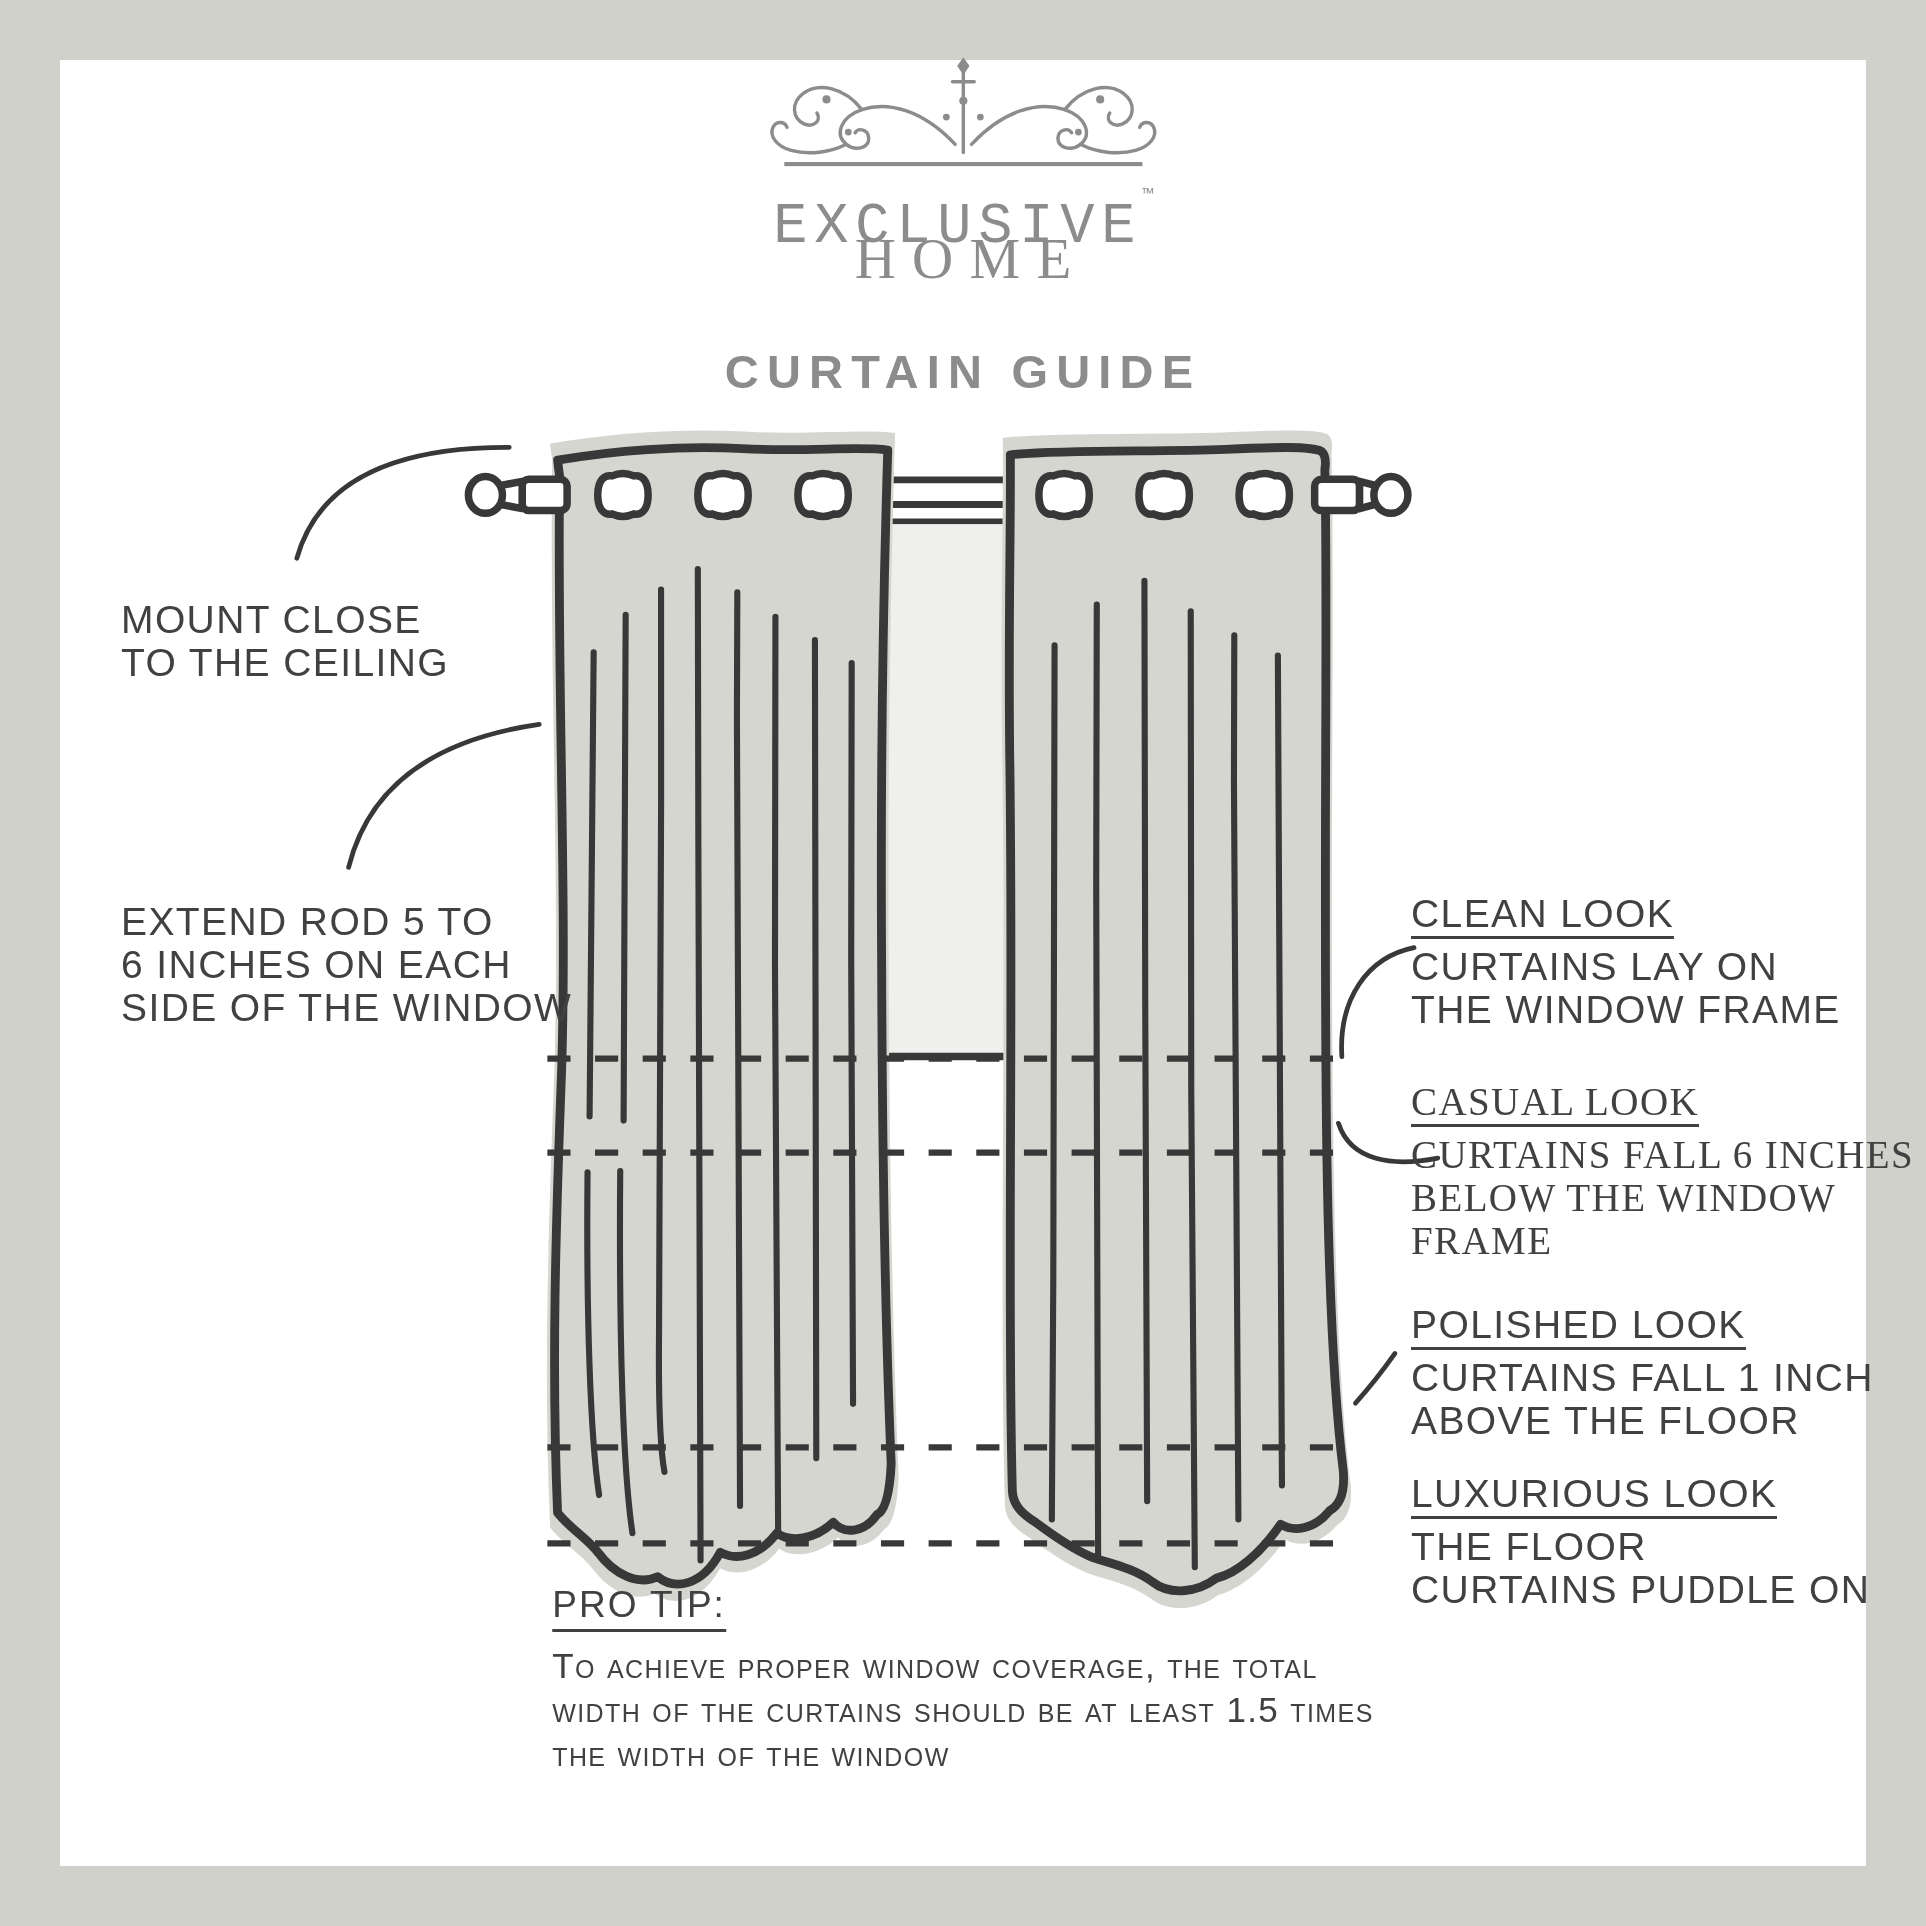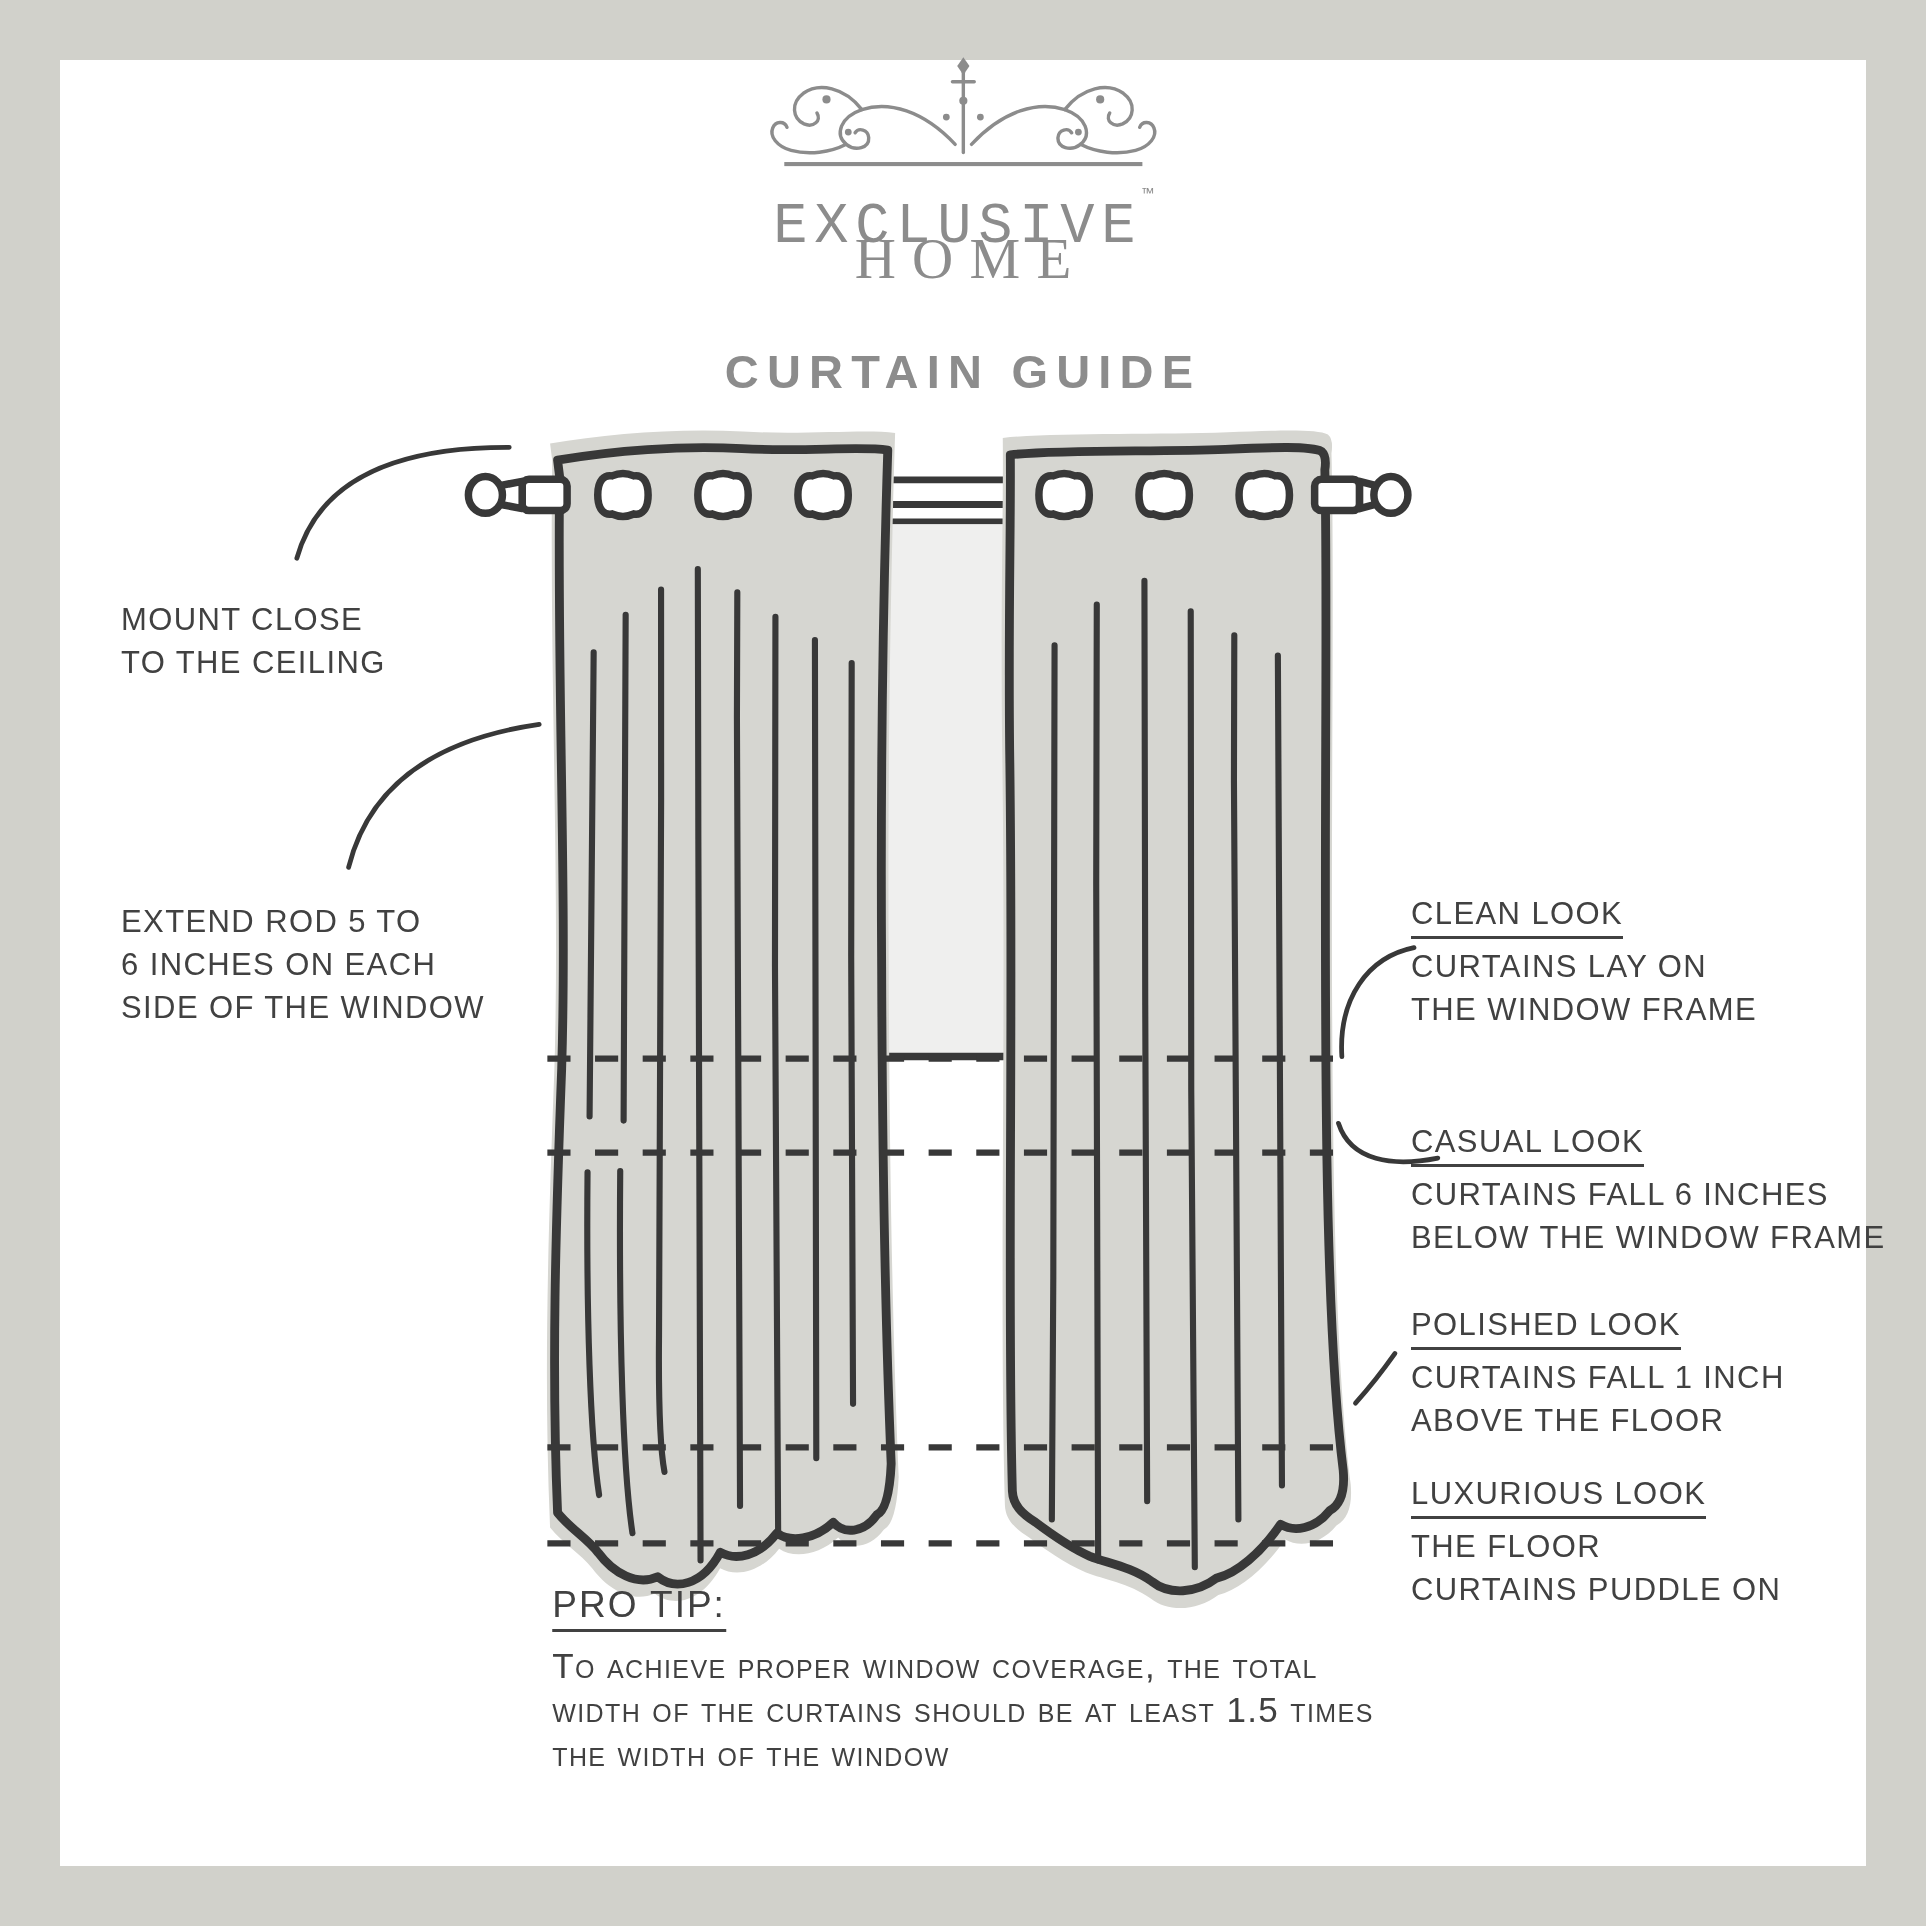--- a/index.html
+++ b/index.html
@@ -27,21 +27,21 @@
   .txt{position:absolute;color:var(--text);}
   .brand1{top:165px;left:0;width:100%;text-align:center;
           font-family:Liberation Mono, monospace;font-size:57px;line-height:63px;
           letter-spacing:6.8px;color:var(--brand-gray);}
   .brand1 sup{font-size:17.7px;letter-spacing:0;vertical-align:41px;}
   .brand2{top:227px;left:0;width:100%;text-align:center;
           font-family:"Liberation Serif",serif;font-size:57px;line-height:63px;
           letter-spacing:16.3px;color:var(--brand-gray);text-indent:16.3px;}
   .pagetitle{top:336px;left:0;width:100%;text-align:center;font-weight:bold;
           font-size:47px;line-height:71px;letter-spacing:8.2px;color:var(--brand-gray);}
-  .note{font-size:31px;line-height:43px;letter-spacing:1.4px;}
+  .note{font-size:39px;line-height:43px;letter-spacing:1.4px;}
   .note .h{display:inline-block;line-height:35px;padding-bottom:5.4px;margin-bottom:5.4px;
            border-bottom:3.4px solid var(--text);}
   .protip{top:1584px;left:50%;transform:translateX(-50%);text-align:left;white-space:nowrap;}
   .protip .h{display:inline-block;font-size:37px;line-height:41px;letter-spacing:2px;
              padding-bottom:4.1px;border-bottom:3.4px solid var(--text);margin-bottom:12.3px;}
   .protip .b{font-size:35px;line-height:44px;letter-spacing:1.4px;font-variant:small-caps;}
 </style>
 </head>
 <body>
 
@@ -160,21 +160,21 @@
     <div>EXTEND ROD 5 TO</div>
     <div>6 INCHES ON EACH</div>
     <div>SIDE OF THE WINDOW</div>
   </div>
 
   <div class="txt note" style="left:1411px;top:892px;">
     <div class="h">CLEAN LOOK</div>
     <div>CURTAINS LAY ON</div>
     <div>THE WINDOW FRAME</div>
   </div>
-  <div class="txt note" style="left:1411px;top:1120px;">
+  <div class="txt note" style="left:1411px;top:1080px;font-family:Liberation Serif, serif;">
     <div class="h">CASUAL LOOK</div>
     <div>CURTAINS FALL 6 INCHES</div>
     <div>BELOW THE WINDOW FRAME</div>
   </div>
   <div class="txt note" style="left:1411px;top:1303px;">
     <div class="h">POLISHED LOOK</div>
     <div>CURTAINS FALL 1 INCH</div>
     <div>ABOVE THE FLOOR</div>
   </div>
   <div class="txt note" style="left:1411px;top:1472px;">

